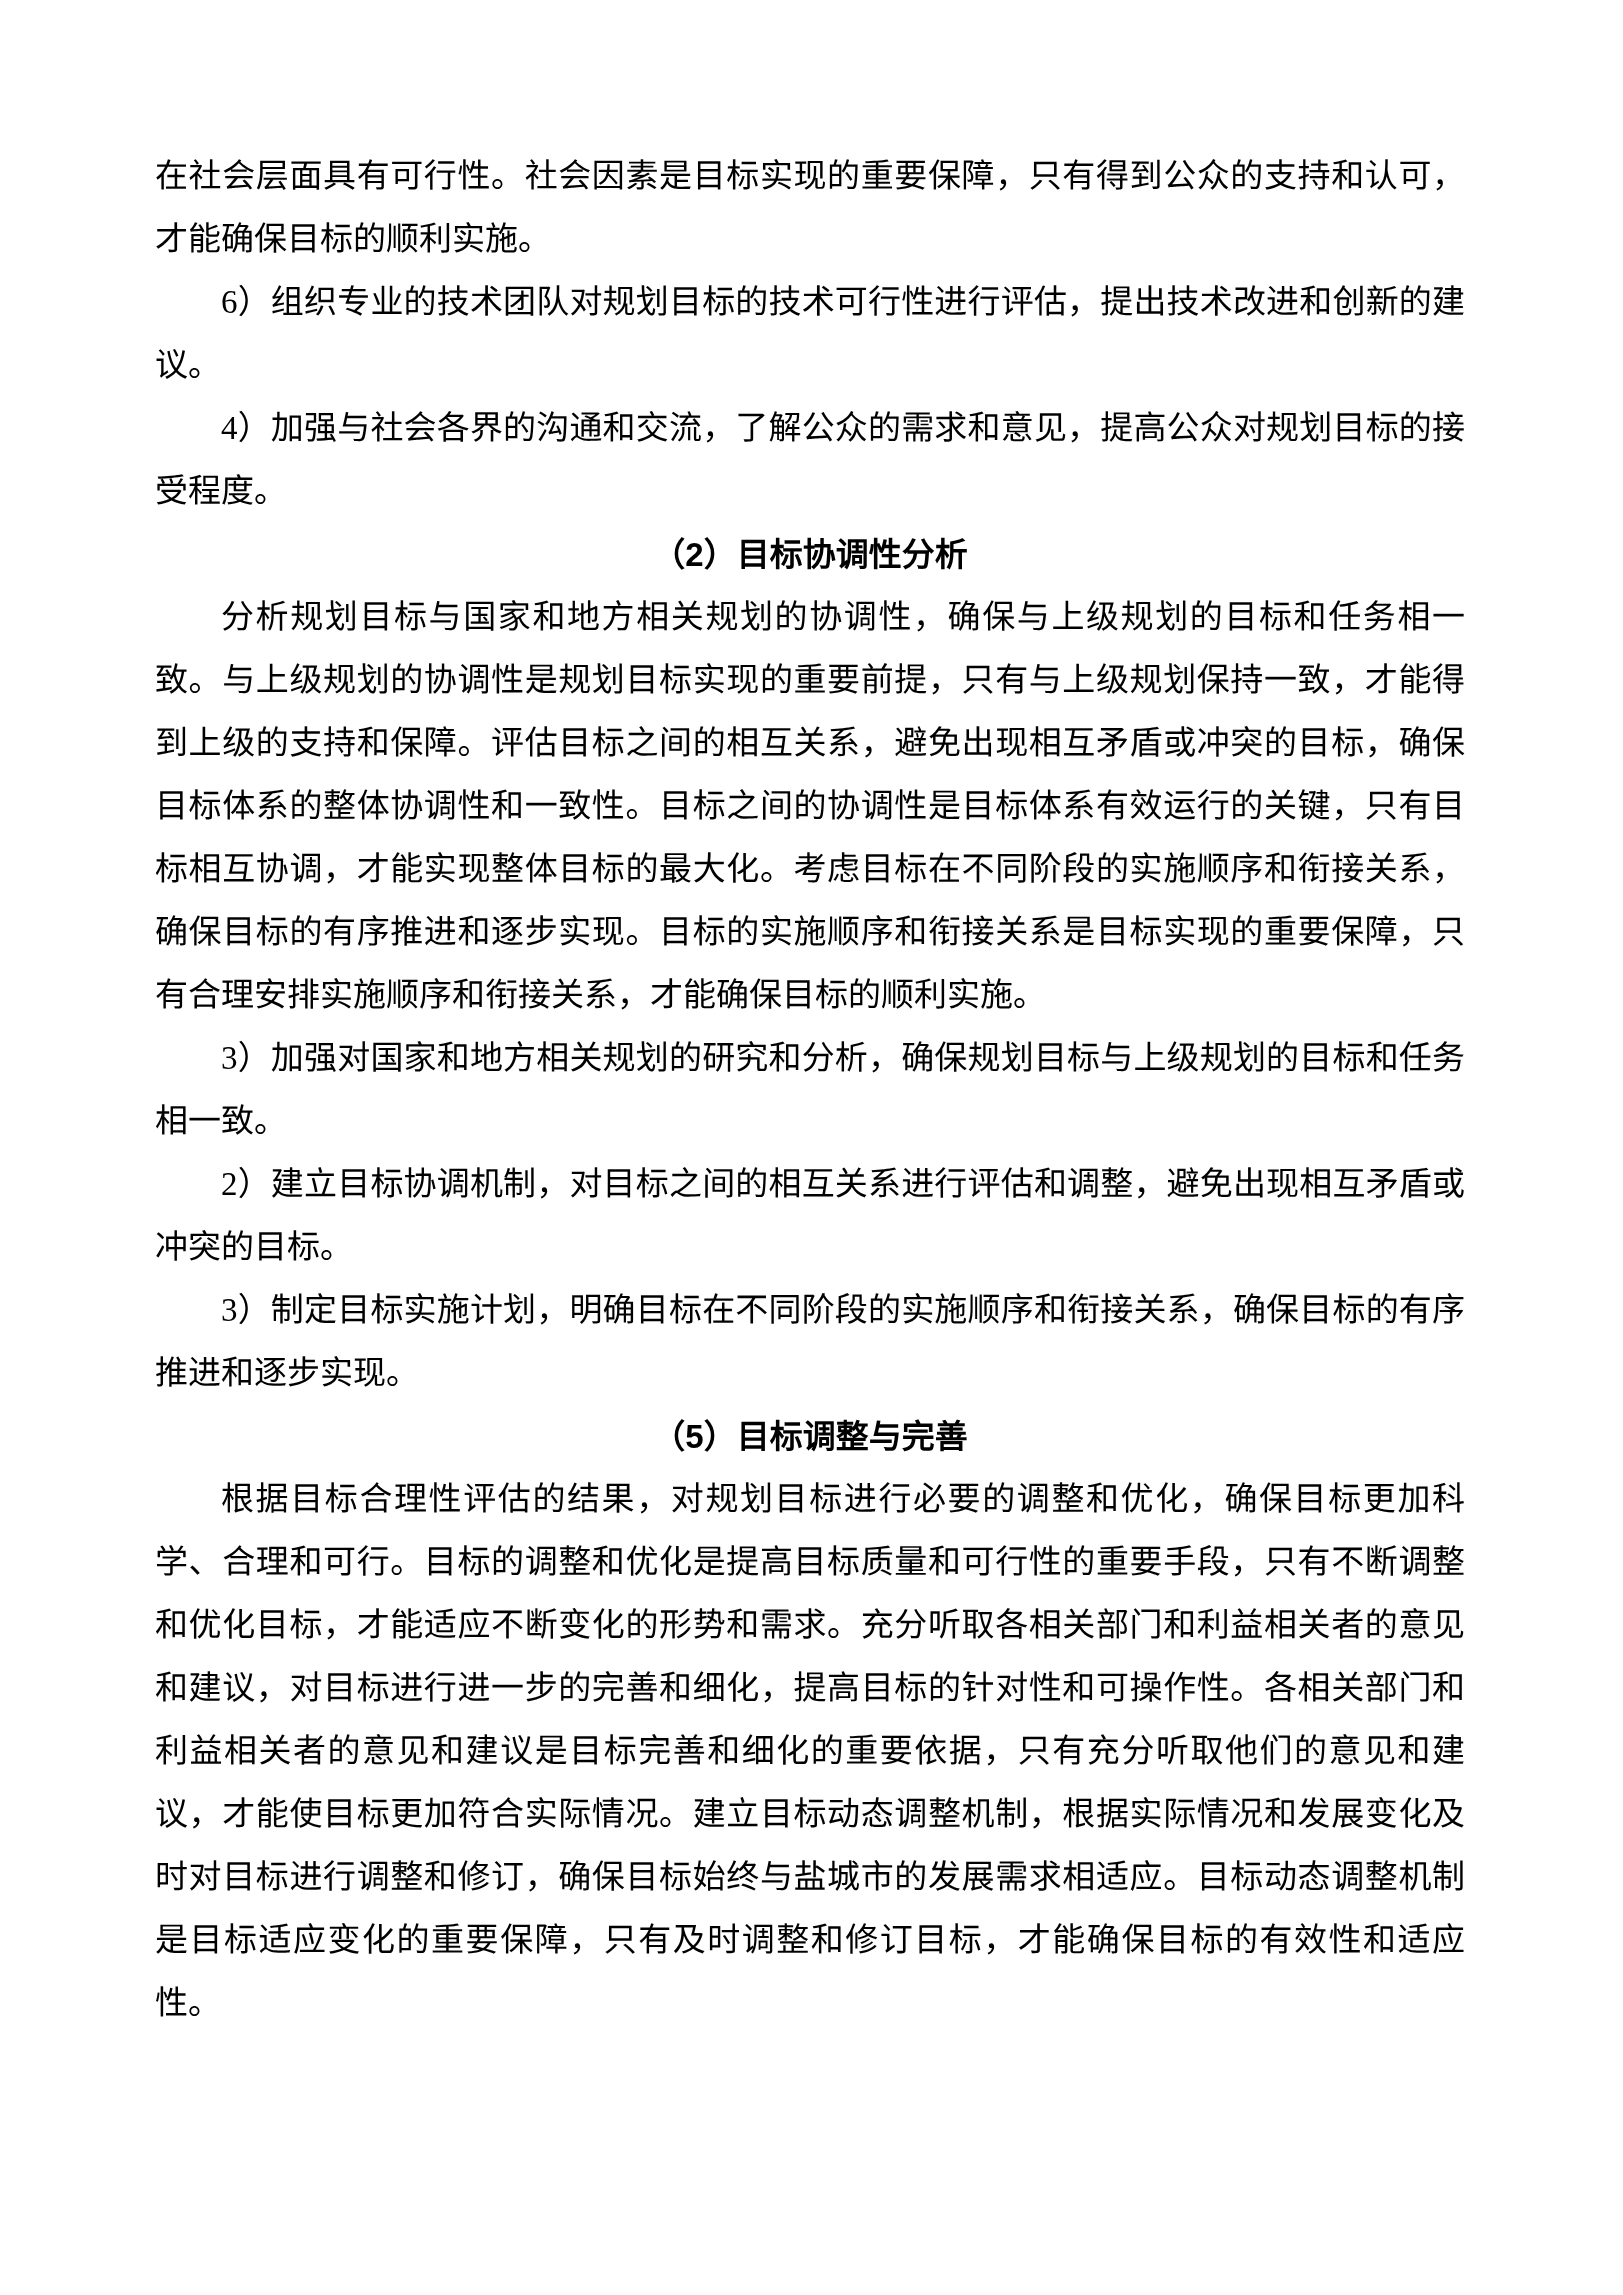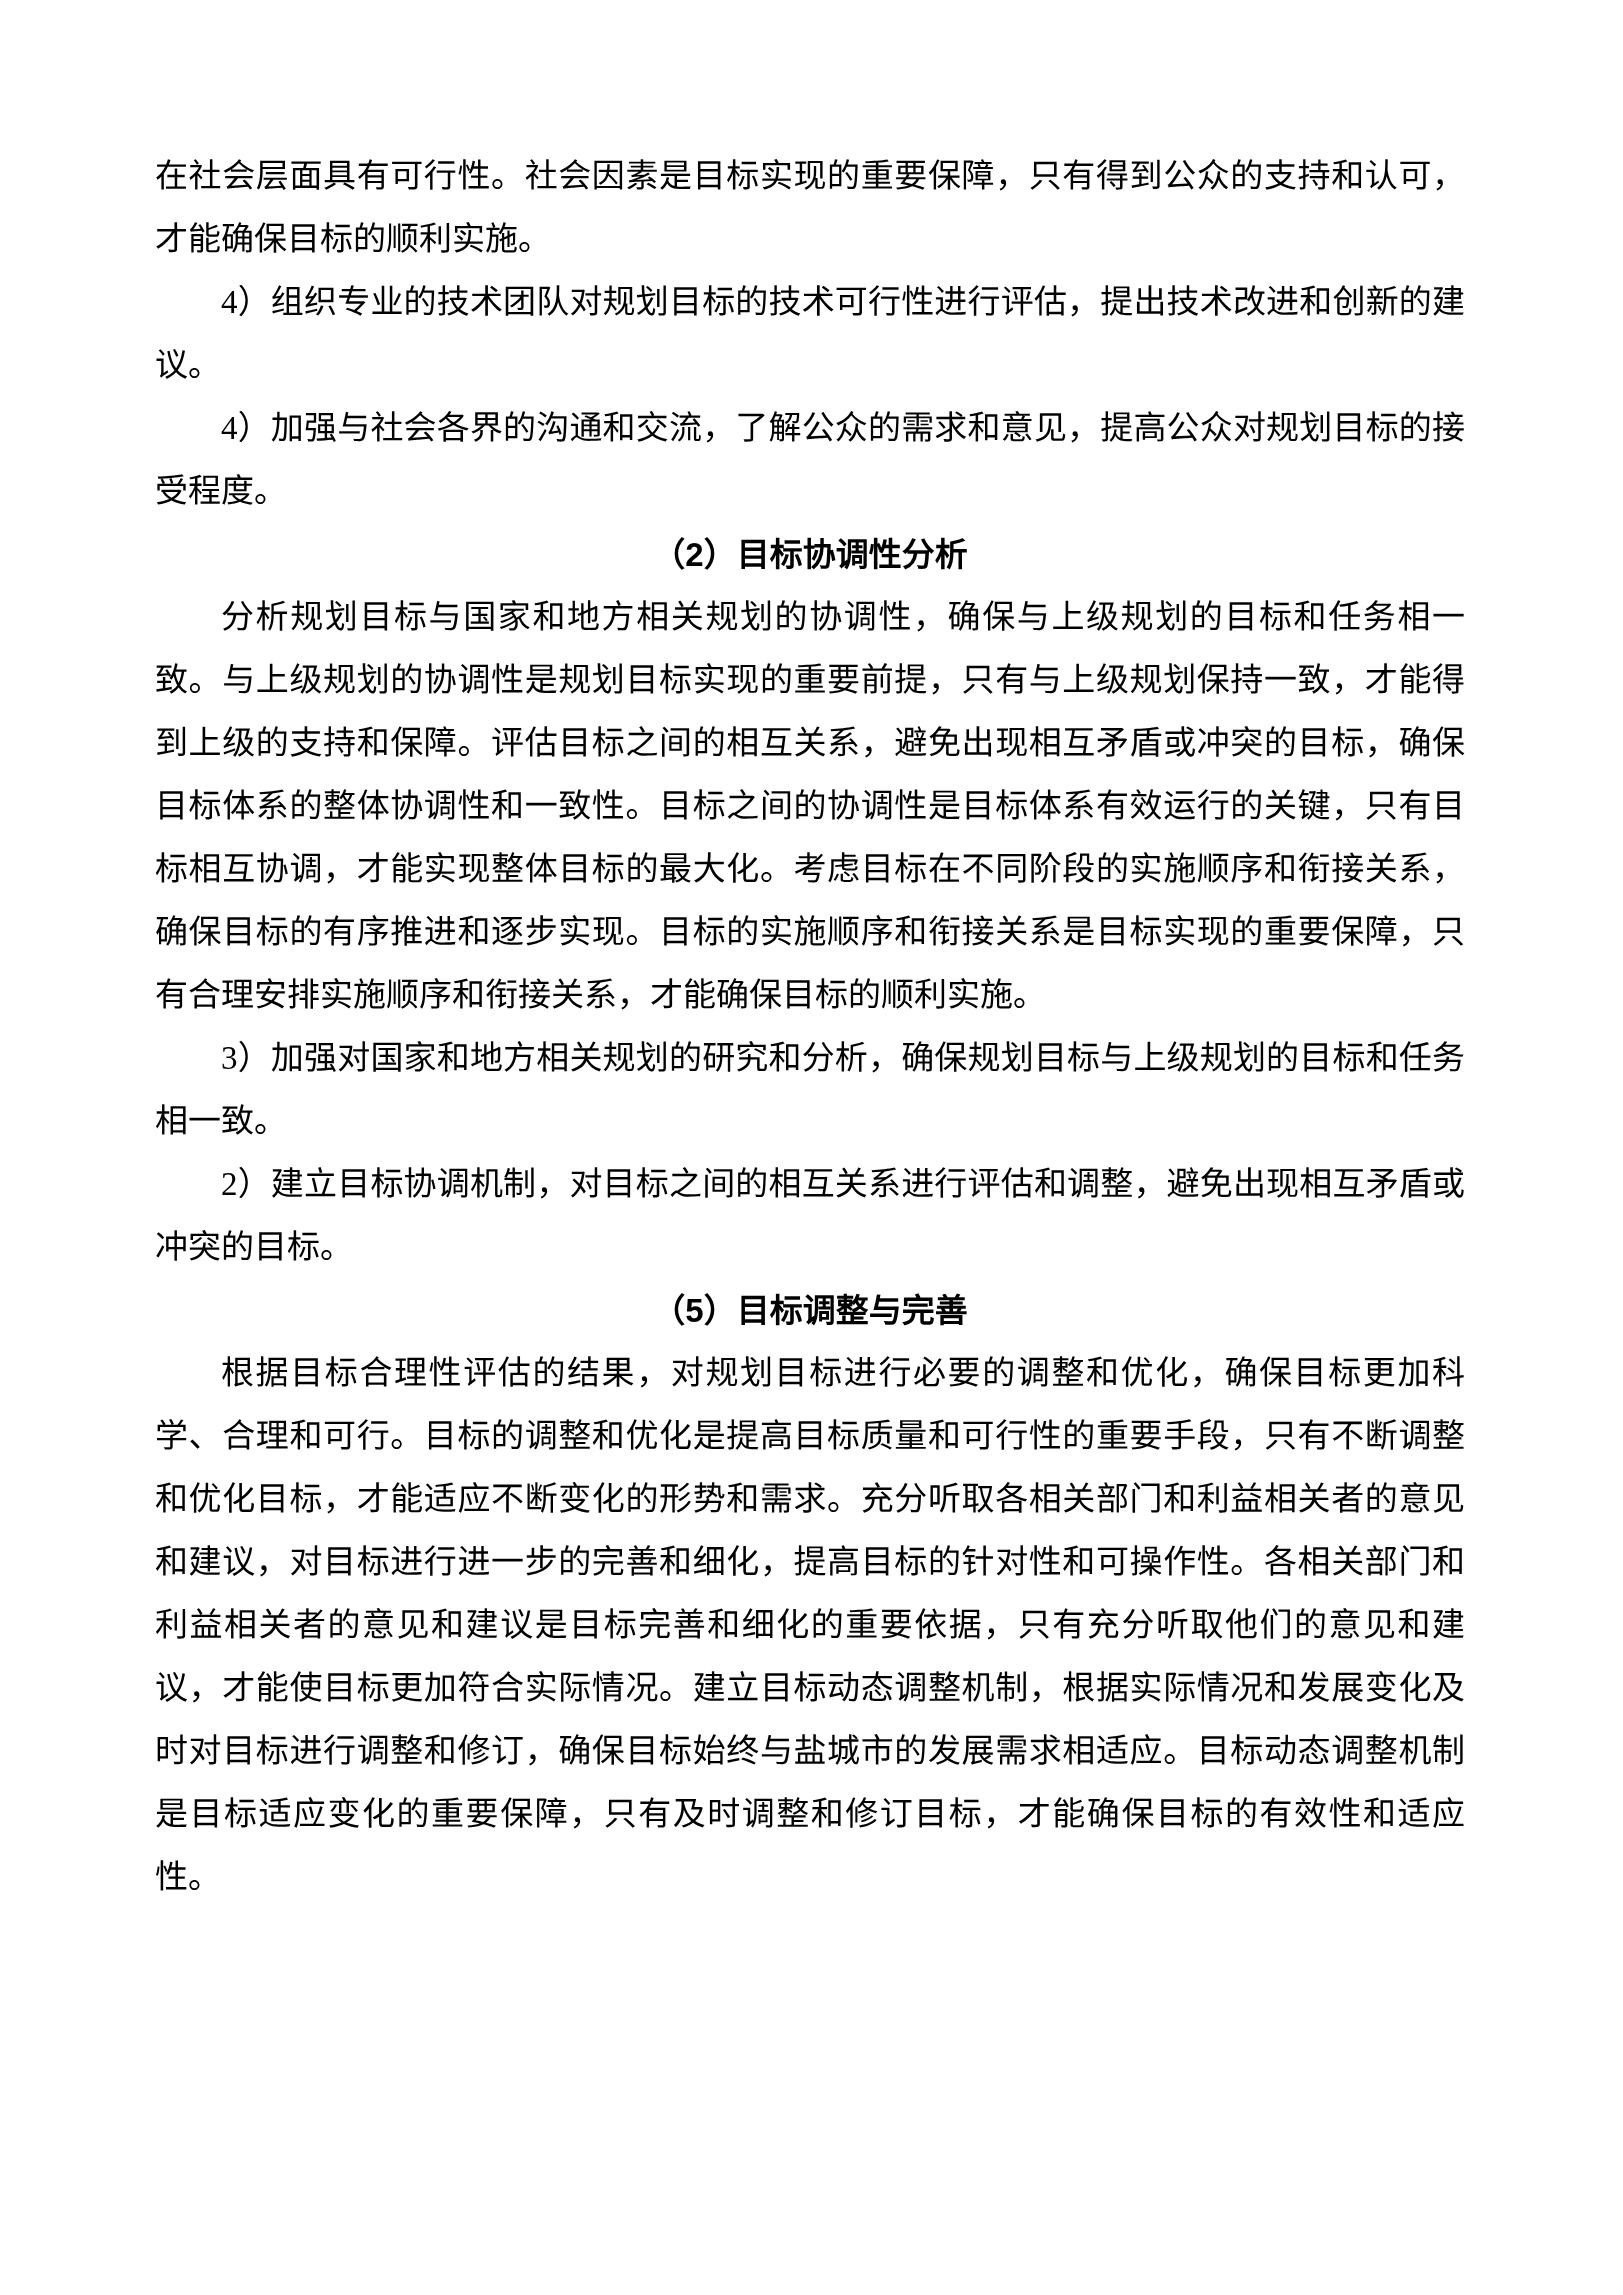--- a/index.html
+++ b/index.html
@@ -41,22 +41,23 @@
     font-weight: bold;
     text-indent: 0;
     text-align: center;
   }
 </style>
 </head>
 <body>
 
 <div class="page">
   <p class="continuation">在社会层面具有可行性。社会因素是目标实现的重要保障，只有得到公众的支持和认可，才能确保目标的顺利实施。</p>
-  <p>4）组织专业的技术团队对规划目标的技术可行性进行评估，提出技术改进和创新的建议。</p>
+  <p>6）组织专业的技术团队对规划目标的技术可行性进行评估，提出技术改进和创新的建议。</p>
   <p>4）加强与社会各界的沟通和交流，了解公众的需求和意见，提高公众对规划目标的接受程度。</p>
   <p class="heading">（2）目标协调性分析</p>
   <p>分析规划目标与国家和地方相关规划的协调性，确保与上级规划的目标和任务相一致。与上级规划的协调性是规划目标实现的重要前提，只有与上级规划保持一致，才能得到上级的支持和保障。评估目标之间的相互关系，避免出现相互矛盾或冲突的目标，确保目标体系的整体协调性和一致性。目标之间的协调性是目标体系有效运行的关键，只有目标相互协调，才能实现整体目标的最大化。考虑目标在不同阶段的实施顺序和衔接关系，确保目标的有序推进和逐步实现。目标的实施顺序和衔接关系是目标实现的重要保障，只有合理安排实施顺序和衔接关系，才能确保目标的顺利实施。</p>
   <p>3）加强对国家和地方相关规划的研究和分析，确保规划目标与上级规划的目标和任务相一致。</p>
   <p>2）建立目标协调机制，对目标之间的相互关系进行评估和调整，避免出现相互矛盾或冲突的目标。</p>
+  <p>3）制定目标实施计划，明确目标在不同阶段的实施顺序和衔接关系，确保目标的有序推进和逐步实现。</p>
   <p class="heading">（5）目标调整与完善</p>
   <p>根据目标合理性评估的结果，对规划目标进行必要的调整和优化，确保目标更加科学、合理和可行。目标的调整和优化是提高目标质量和可行性的重要手段，只有不断调整和优化目标，才能适应不断变化的形势和需求。充分听取各相关部门和利益相关者的意见和建议，对目标进行进一步的完善和细化，提高目标的针对性和可操作性。各相关部门和利益相关者的意见和建议是目标完善和细化的重要依据，只有充分听取他们的意见和建议，才能使目标更加符合实际情况。建立目标动态调整机制，根据实际情况和发展变化及时对目标进行调整和修订，确保目标始终与盐城市的发展需求相适应。目标动态调整机制是目标适应变化的重要保障，只有及时调整和修订目标，才能确保目标的有效性和适应性。</p>
 </div>
 
 
 </body></html>

